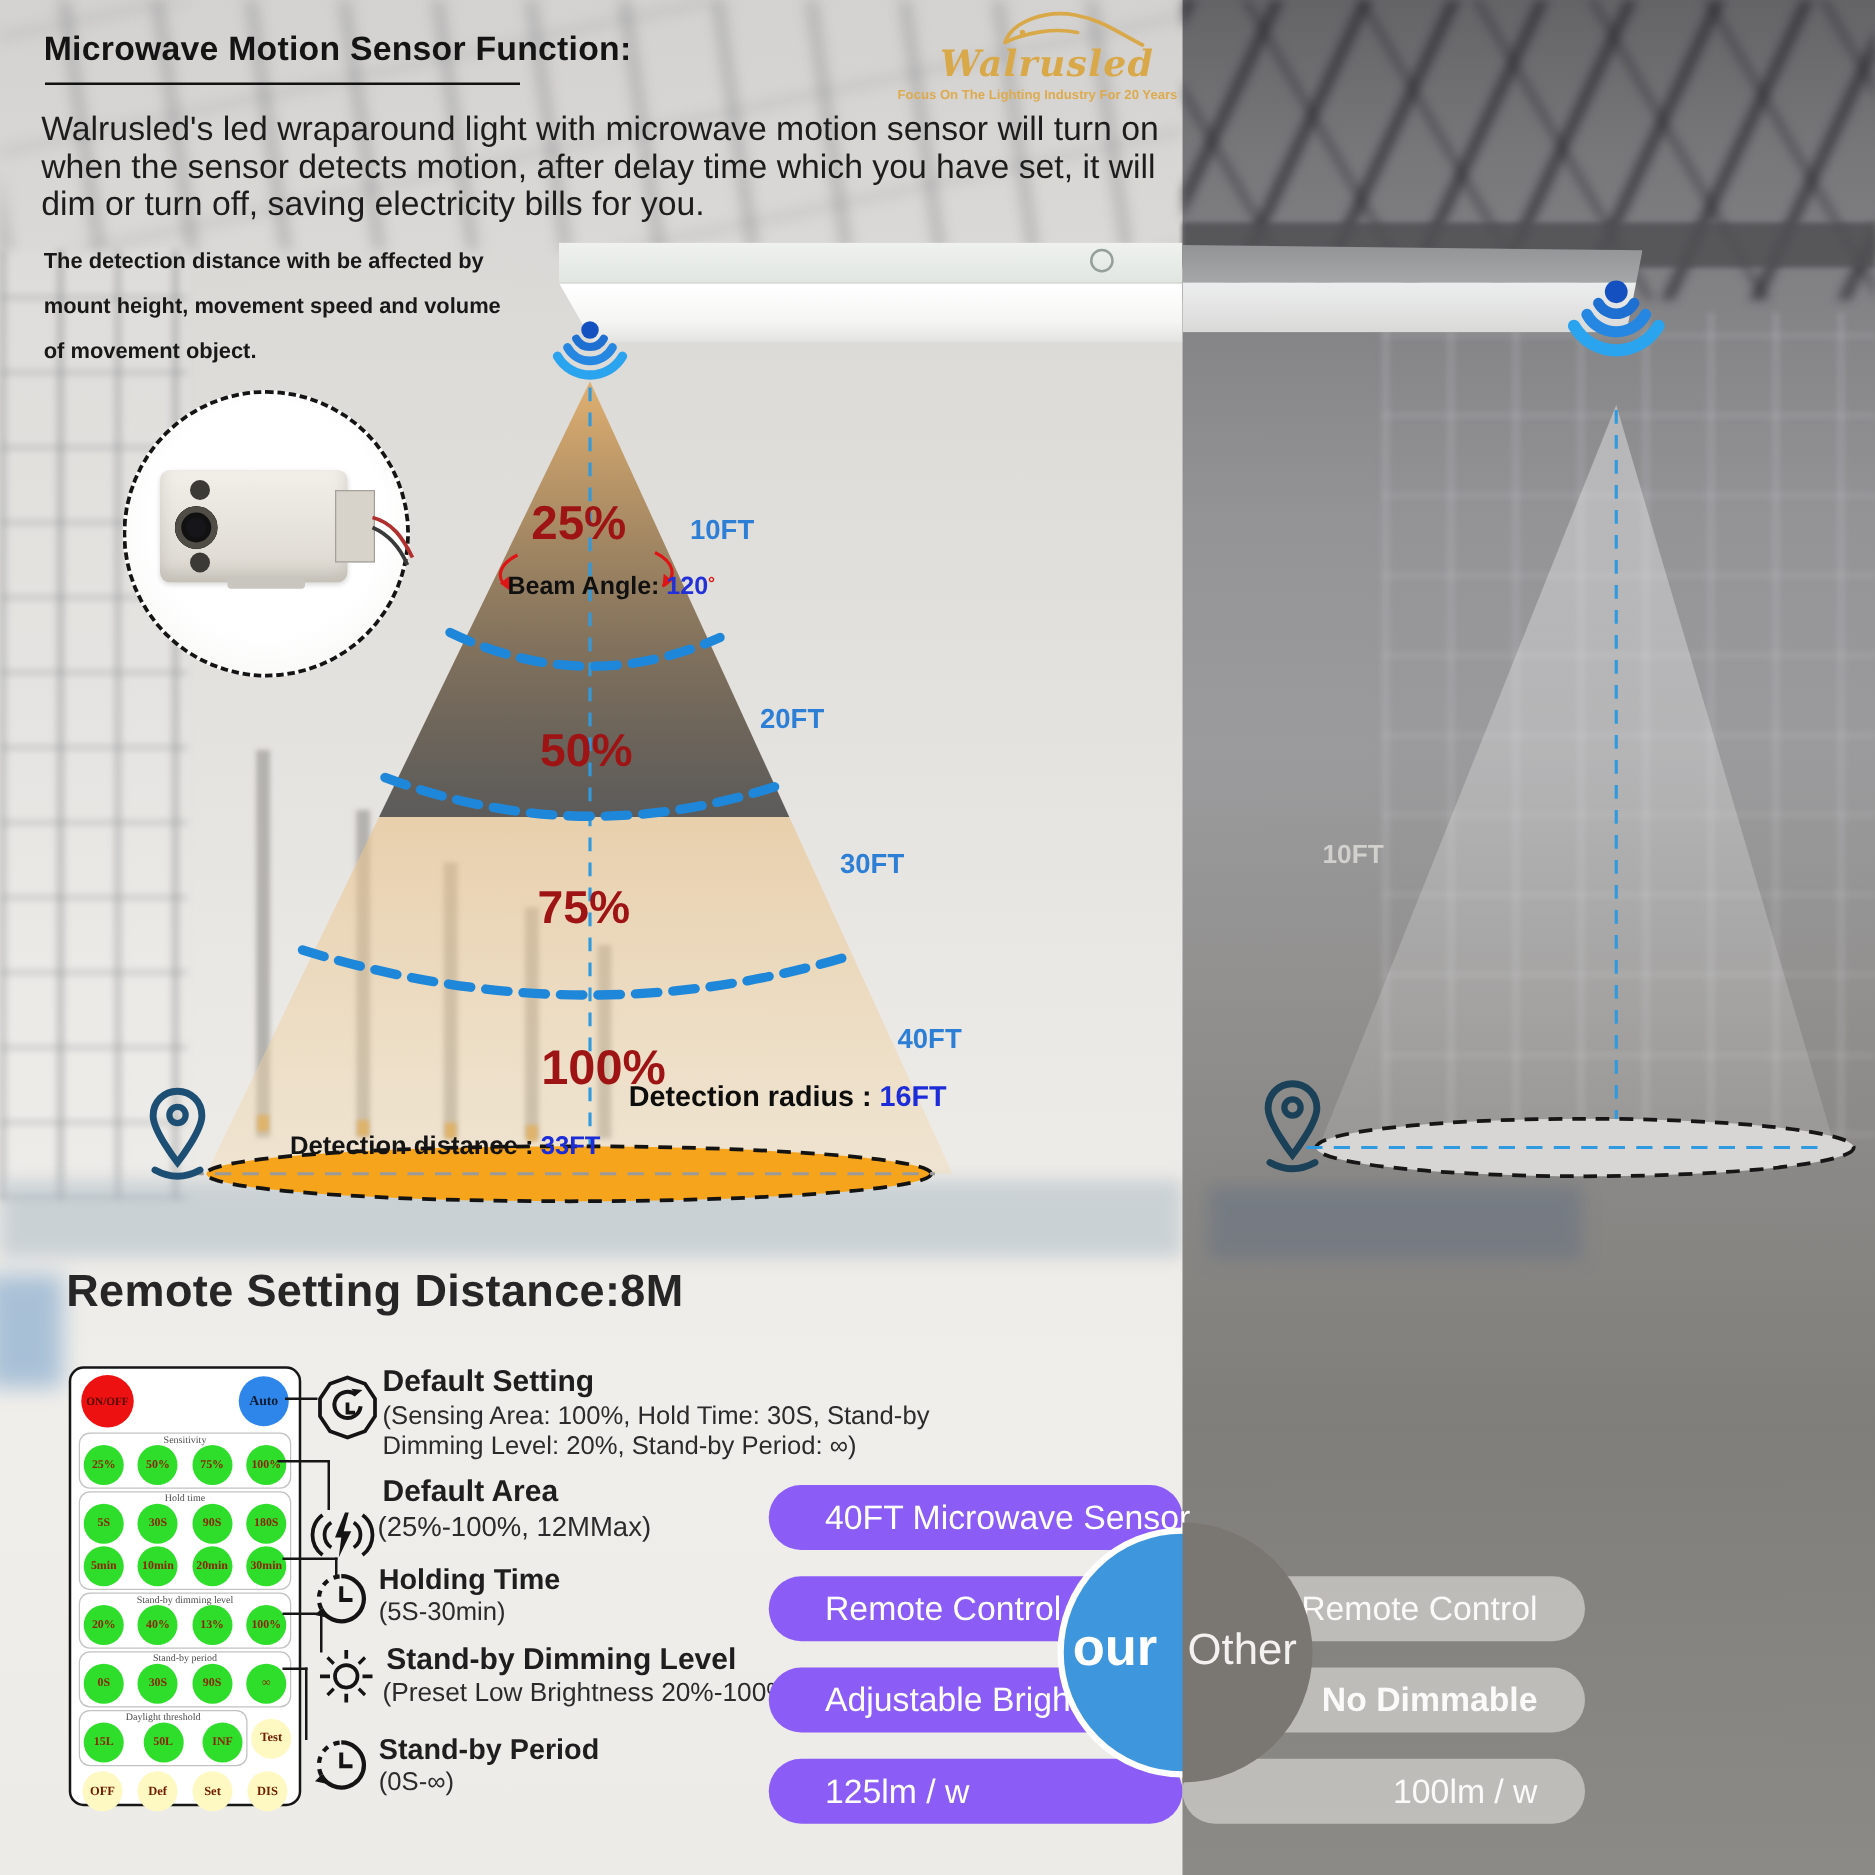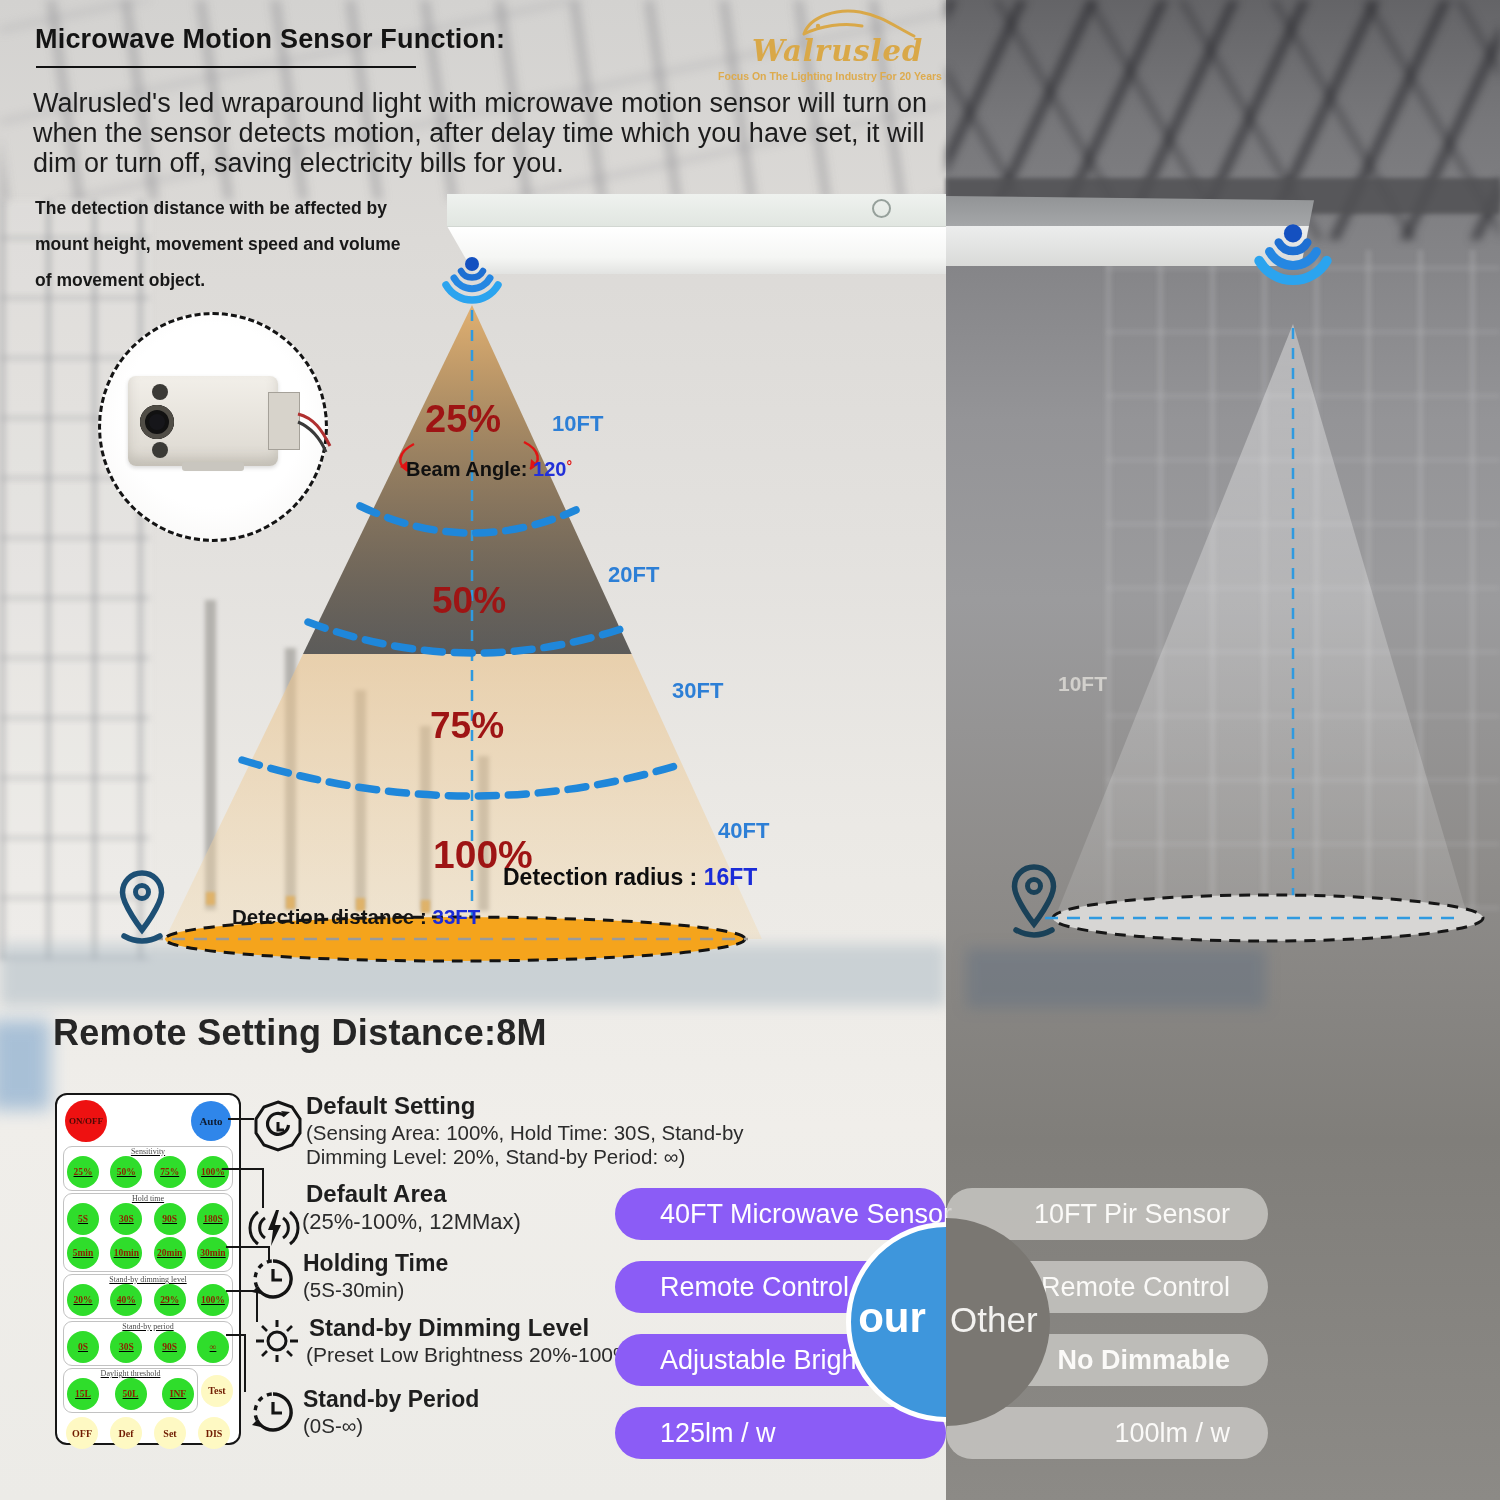--- a/index.html
+++ b/index.html
@@ -77,21 +77,21 @@
   .remote{left:55px;top:1093px;width:186px;height:352px;background:#fff;border:2.5px solid #161616;
     border-radius:12px;padding:5px 6px;box-sizing:border-box;}
   #remote-sections{display:flex;flex-direction:column;gap:2px;}
   .r-toprow{display:flex;justify-content:space-between;align-items:center;padding:0 2px 2px;}
   .r-btn{border-radius:50%;display:flex;align-items:center;justify-content:center;
     font-family:"Liberation Serif",serif;font-weight:bold;box-sizing:border-box;flex:0 0 auto;}
   .r-power{width:42px;height:42px;background:#ee1111;color:#4d0a06;font-size:9px;}
   .r-auto{width:40px;height:40px;background:#2f86ea;color:#0e1d33;font-size:11px;}
   .green{width:32px;height:32px;background:#2fdd2b;color:#8a2500;font-size:9.5px;}
   .orange{width:32px;height:32px;background:#fef9c3;color:#701c02;font-size:10px;}
-  .r-box{border:1.2px solid #c2c2c2;border-radius:9px;padding:0 3px 2px;text-decoration:underline;}
+  .r-box{border:1.2px solid #c2c2c2;border-radius:9px;padding:0 3px 2px;}
   .r-box-label{font-family:"Liberation Serif",serif;font-size:8px;line-height:9px;color:#4c4c4c;text-align:center;}
   .r-row{display:flex;justify-content:space-between;align-items:center;}
   .r-row + .r-row{margin-top:2px;}
   .r-daylight{display:flex;align-items:center;gap:3px;}
   .r-box-dl{flex:1;}
   .r-bottom{padding:2px 3px 0;}
   
   .elb{position:absolute;border-top:2.2px solid #161616;border-right:2.2px solid #161616;}
   .hline{position:absolute;border-top:2.2px solid #161616;}
   
@@ -273,21 +273,21 @@
             <div class="r-btn green">10min</div>
             <div class="r-btn green">20min</div>
             <div class="r-btn green">30min</div>
           </div>
         </div>
         <div class="r-box">
           <div class="r-box-label">Stand-by dimming level</div>
           <div class="r-row">
             <div class="r-btn green">20%</div>
             <div class="r-btn green">40%</div>
-            <div class="r-btn green">29%</div>
+            <div class="r-btn green">13%</div>
             <div class="r-btn green">100%</div>
           </div>
         </div>
         <div class="r-box">
           <div class="r-box-label">Stand-by period</div>
           <div class="r-row">
             <div class="r-btn green">0S</div>
             <div class="r-btn green">30S</div>
             <div class="r-btn green">90S</div>
             <div class="r-btn green">∞</div>
@@ -364,21 +364,20 @@
   <div class="abs feat-desc" style="left:303px;top:1278px;font-size:20.5px;">(5S-30min)</div>
   <div class="abs feat-name" style="left:309px;top:1314px;font-size:24px;">Stand-by Dimming Level</div>
   <div class="abs feat-desc" style="left:306px;top:1343px;font-size:21px;">(Preset Low Brightness 20%-100%)</div>
   <div class="abs feat-name" style="left:303px;top:1386px;font-size:23px;">Stand-by Period</div>
   <div class="abs feat-desc" style="left:303px;top:1414px;font-size:20.5px;">(0S-∞)</div>
 
   <div class="abs pill pill-blue" style="top:1188px;">40FT Microwave Sensor</div>
   <div class="abs pill pill-blue" style="top:1261px;">Remote Control</div>
   <div class="abs pill pill-blue" style="top:1334px;">Adjustable Brightness</div>
   <div class="abs pill pill-blue" style="top:1407px;">125lm / w</div>
-  <div class="abs pill pill-gray" style="top:1188px;">10FT Pir Sensor</div>
   <div class="abs pill pill-gray" style="top:1261px;">No Remote Control</div>
   <div class="abs pill pill-gray" style="top:1334px;font-weight:bold;">No Dimmable</div>
   <div class="abs pill pill-gray" style="top:1407px;">100lm / w</div>
   <div class="abs cmp-circle-blue"></div>
   <div class="abs cmp-circle-gray"></div>
   <div class="abs cmp-our">our</div>
   <div class="abs cmp-other">Other</div>
 
 </div>
 

